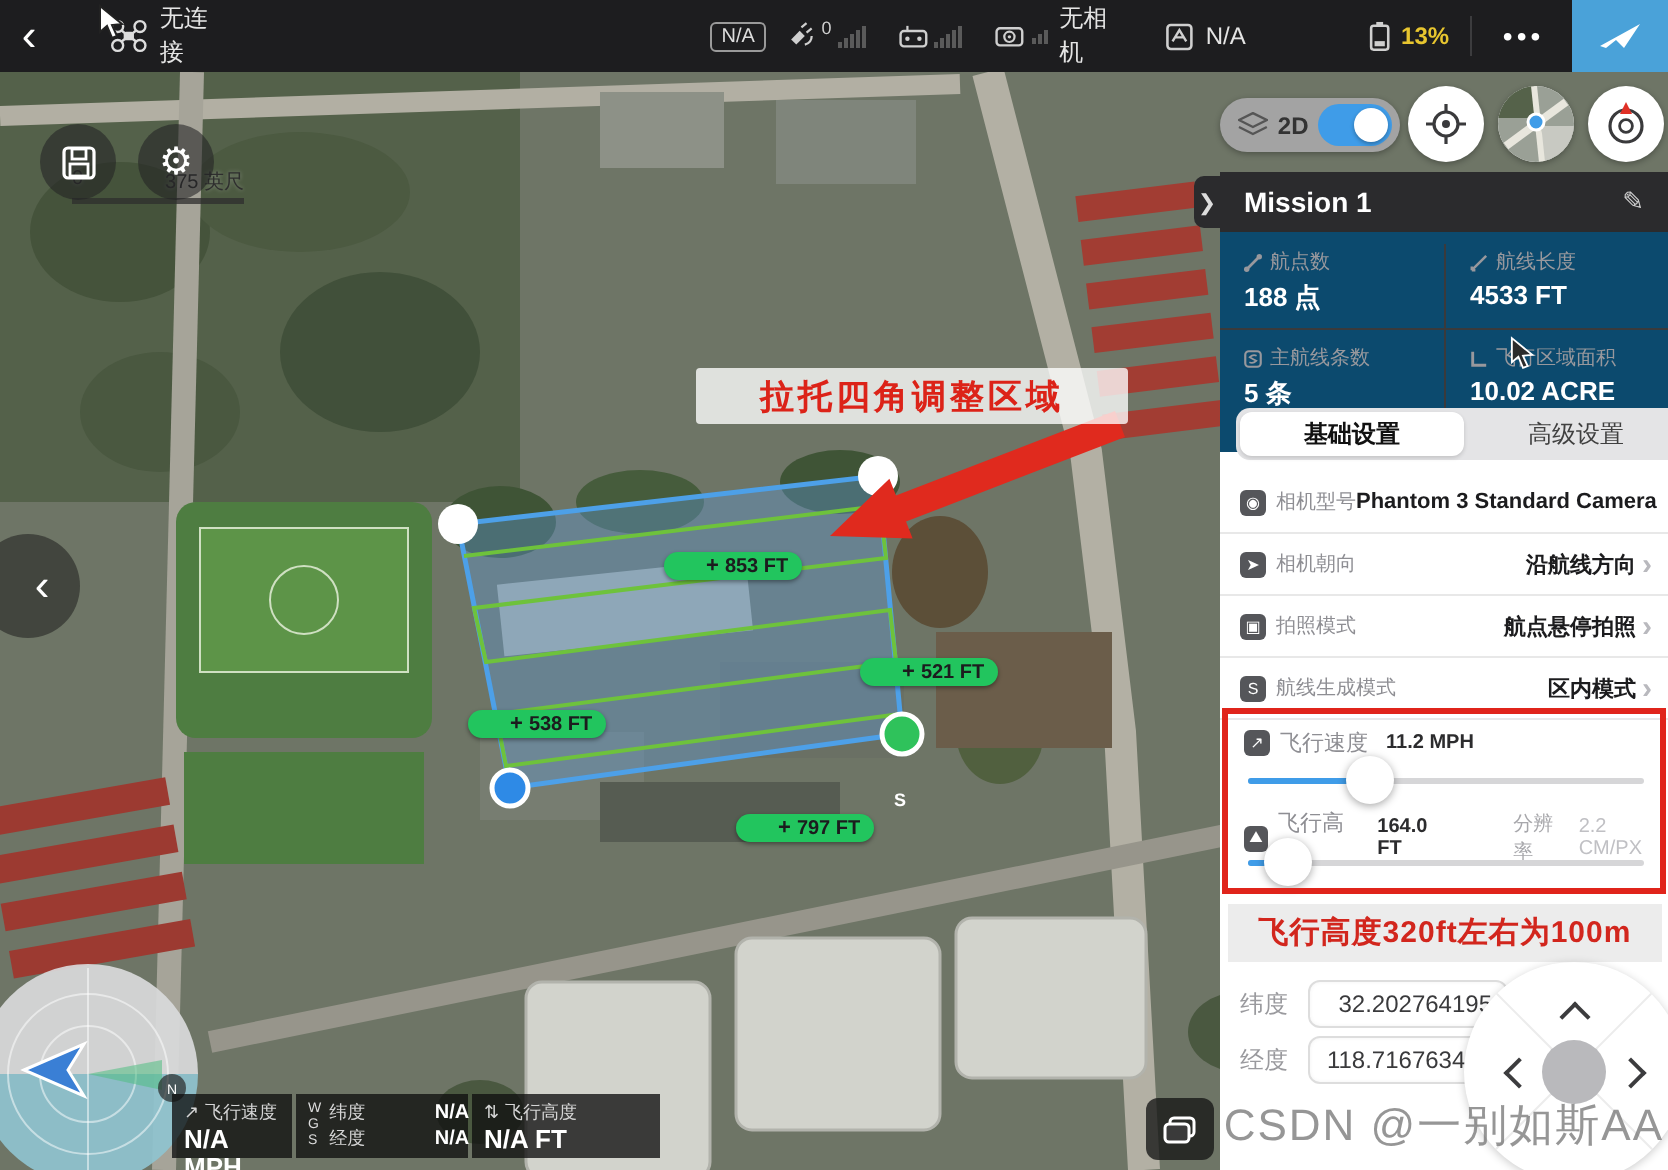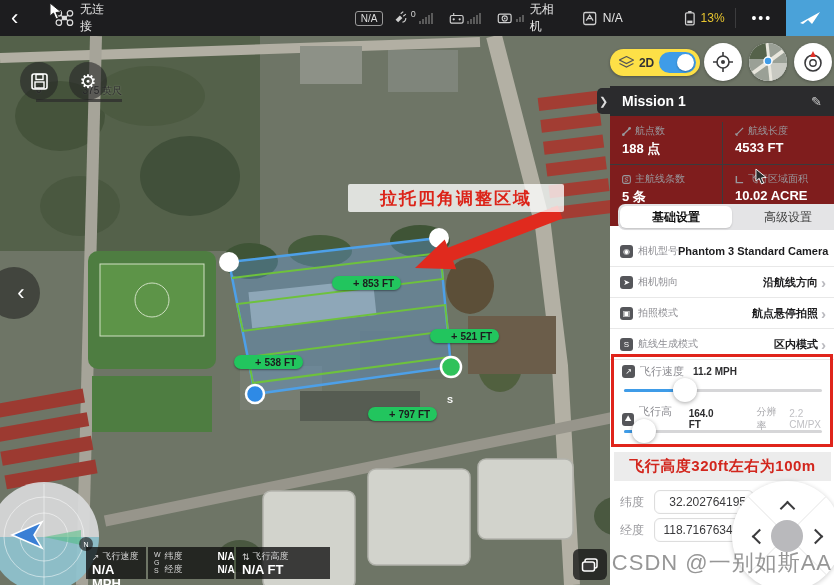--- a/index.html
+++ b/index.html
@@ -9,21 +9,21 @@
 
   
   #topbar{left:0;top:0;width:834px;height:36px;background:#1d1d1f;z-index:50;display:flex;align-items:center;color:#e8e8e8;}
   .tb-back{width:34px;text-align:center;font-size:22px;color:#fff;line-height:36px;}
   .tb-txt{font-size:12px;color:#e4e4e4;}
   .tb-badge{border:1px solid #9a9a9a;border-radius:3px;font-size:10px;padding:1px 5px;color:#ddd;margin-left:8px;}
   .tb-num{font-size:9px;color:#cfcfcf;margin:-8px 0 0 2px;}
   .bars{display:inline-flex;align-items:flex-end;gap:1px;margin:0 6px 0 3px;}
   .bars i{display:block;width:2px;background:#5a5a5a;}
   .tb-icon{display:inline-flex;margin-left:10px;}
-  .tb-batt{font-size:12px;font-weight:normal;color:#e7c52f;margin-left:4px;}
+  .tb-batt{font-size:12px;font-weight:bold;color:#e7c52f;margin-left:4px;}
   .tb-sep{width:1px;height:20px;background:#3c3c3e;margin:0 10px;}
   .tb-more{font-size:14px;letter-spacing:2px;color:#fff;padding:0 6px;}
   #takeoff{width:56px;height:36px;background:#4aa2d9;display:flex;align-items:center;justify-content:center;margin-left:8px;}
 
   
   #map{left:0;top:36px;width:834px;height:549px;z-index:1;}
   .pill{position:absolute;background:#22c55e;border-radius:8px;padding:1px 7px 1px 21px;font-size:10px;font-weight:bold;color:#1c1c1e;box-shadow:0 1px 2px rgba(0,0,0,.4);white-space:nowrap;z-index:12;}
   .pill .cross{font-weight:bold;margin-right:3px;font-size:11px;}
   #tipbox{left:348px;top:184px;width:216px;height:28px;background:rgba(255,255,255,.78);display:flex;align-items:center;justify-content:center;
           color:#dc2318;font-weight:bold;font-size:17px;letter-spacing:2px;z-index:13;border-radius:2px;}
@@ -41,32 +41,32 @@
   .seg{position:absolute;top:547px;height:32px;background:rgba(15,15,15,.78);color:#fff;z-index:15;padding:3px 6px;}
   .seg .l1{font-size:9px;color:#d5d5d5;display:flex;align-items:center;gap:3px;}
   .seg .l2{font-size:13px;font-weight:bold;line-height:14px;}
   #seg2{display:flex;gap:4px;}
   #seg2 .wgs{font-size:7px;color:#ddd;line-height:8px;width:8px;margin-top:1px;}
   #seg2 .rows{flex:1;}
   #seg2 .r{display:flex;justify-content:space-between;width:70px;font-size:9px;color:#d5d5d5;line-height:13px;}
   #seg2 .r b{color:#fff;font-size:10px;}
 
   
-  #ctl2d{left:610px;top:49px;width:90px;height:27px;background:#fde047;border-radius:14px;z-index:20;display:flex;align-items:center;padding:0 4px 0 9px;box-shadow:0 1px 3px rgba(0,0,0,.3);}
+  #ctl2d{left:610px;top:49px;width:90px;height:27px;background:#a3a3a3;border-radius:14px;z-index:20;display:flex;align-items:center;padding:0 4px 0 9px;box-shadow:0 1px 3px rgba(0,0,0,.3);}
   #ctl2d .lbl{font-size:12px;font-weight:bold;color:#333;margin:0 5px;}
   .toggle{width:37px;height:21px;background:#3f9ce8;border-radius:11px;position:relative;}
   .toggle .knob{position:absolute;right:2px;top:2px;width:17px;height:17px;border-radius:50%;background:#fff;box-shadow:0 1px 2px rgba(0,0,0,.3);}
   .roundbtn{position:absolute;top:43px;width:38px;height:38px;border-radius:50%;background:#fff;z-index:20;display:flex;align-items:center;justify-content:center;box-shadow:0 1px 3px rgba(0,0,0,.3);overflow:hidden;}
 
   #panel{left:610px;top:86px;width:224px;height:499px;z-index:18;background:#fff;}
   #p-head{left:0;top:0;width:224px;height:30px;background:#2b2b2d;color:#fff;display:flex;align-items:center;padding:0 12px;position:absolute;}
   #p-head .t{font-size:14px;font-weight:bold;flex:1;}
   #p-head .pen{color:#cfcfcf;font-size:13px;}
   #p-collapse{left:-13px;top:2px;width:13px;height:26px;background:#2b2b2d;border-radius:5px 0 0 5px;position:absolute;color:#ddd;font-size:11px;display:flex;align-items:center;justify-content:center;}
-  #p-stats{left:0;top:30px;width:224px;height:110px;background:#7f1d1d;position:absolute;}
+  #p-stats{left:0;top:30px;width:224px;height:110px;background:#0c4a6e;position:absolute;}
   .scell{position:absolute;width:112px;height:41px;padding:4px 0 0 12px;}
   .scell .sl{font-size:10px;color:#98989d;display:flex;align-items:center;gap:4px;}
   .scell .sv{font-size:13px;font-weight:bold;color:#fff;margin-top:2px;}
   .sdiv-v{position:absolute;left:112px;top:6px;width:1px;height:86px;background:#3a3a3c;}
   .sdiv-h{position:absolute;left:0;top:48px;width:224px;height:1px;background:#3a3a3c;}
   .stat-ic{display:inline-block;width:9px;height:9px;}
   #dots{position:absolute;left:158px;top:96px;display:flex;gap:9px;}
   #dots i{width:6px;height:6px;border-radius:50%;background:#6f6f73;display:block;}
   #dots i:first-child{background:#c9c9cc;}
 

